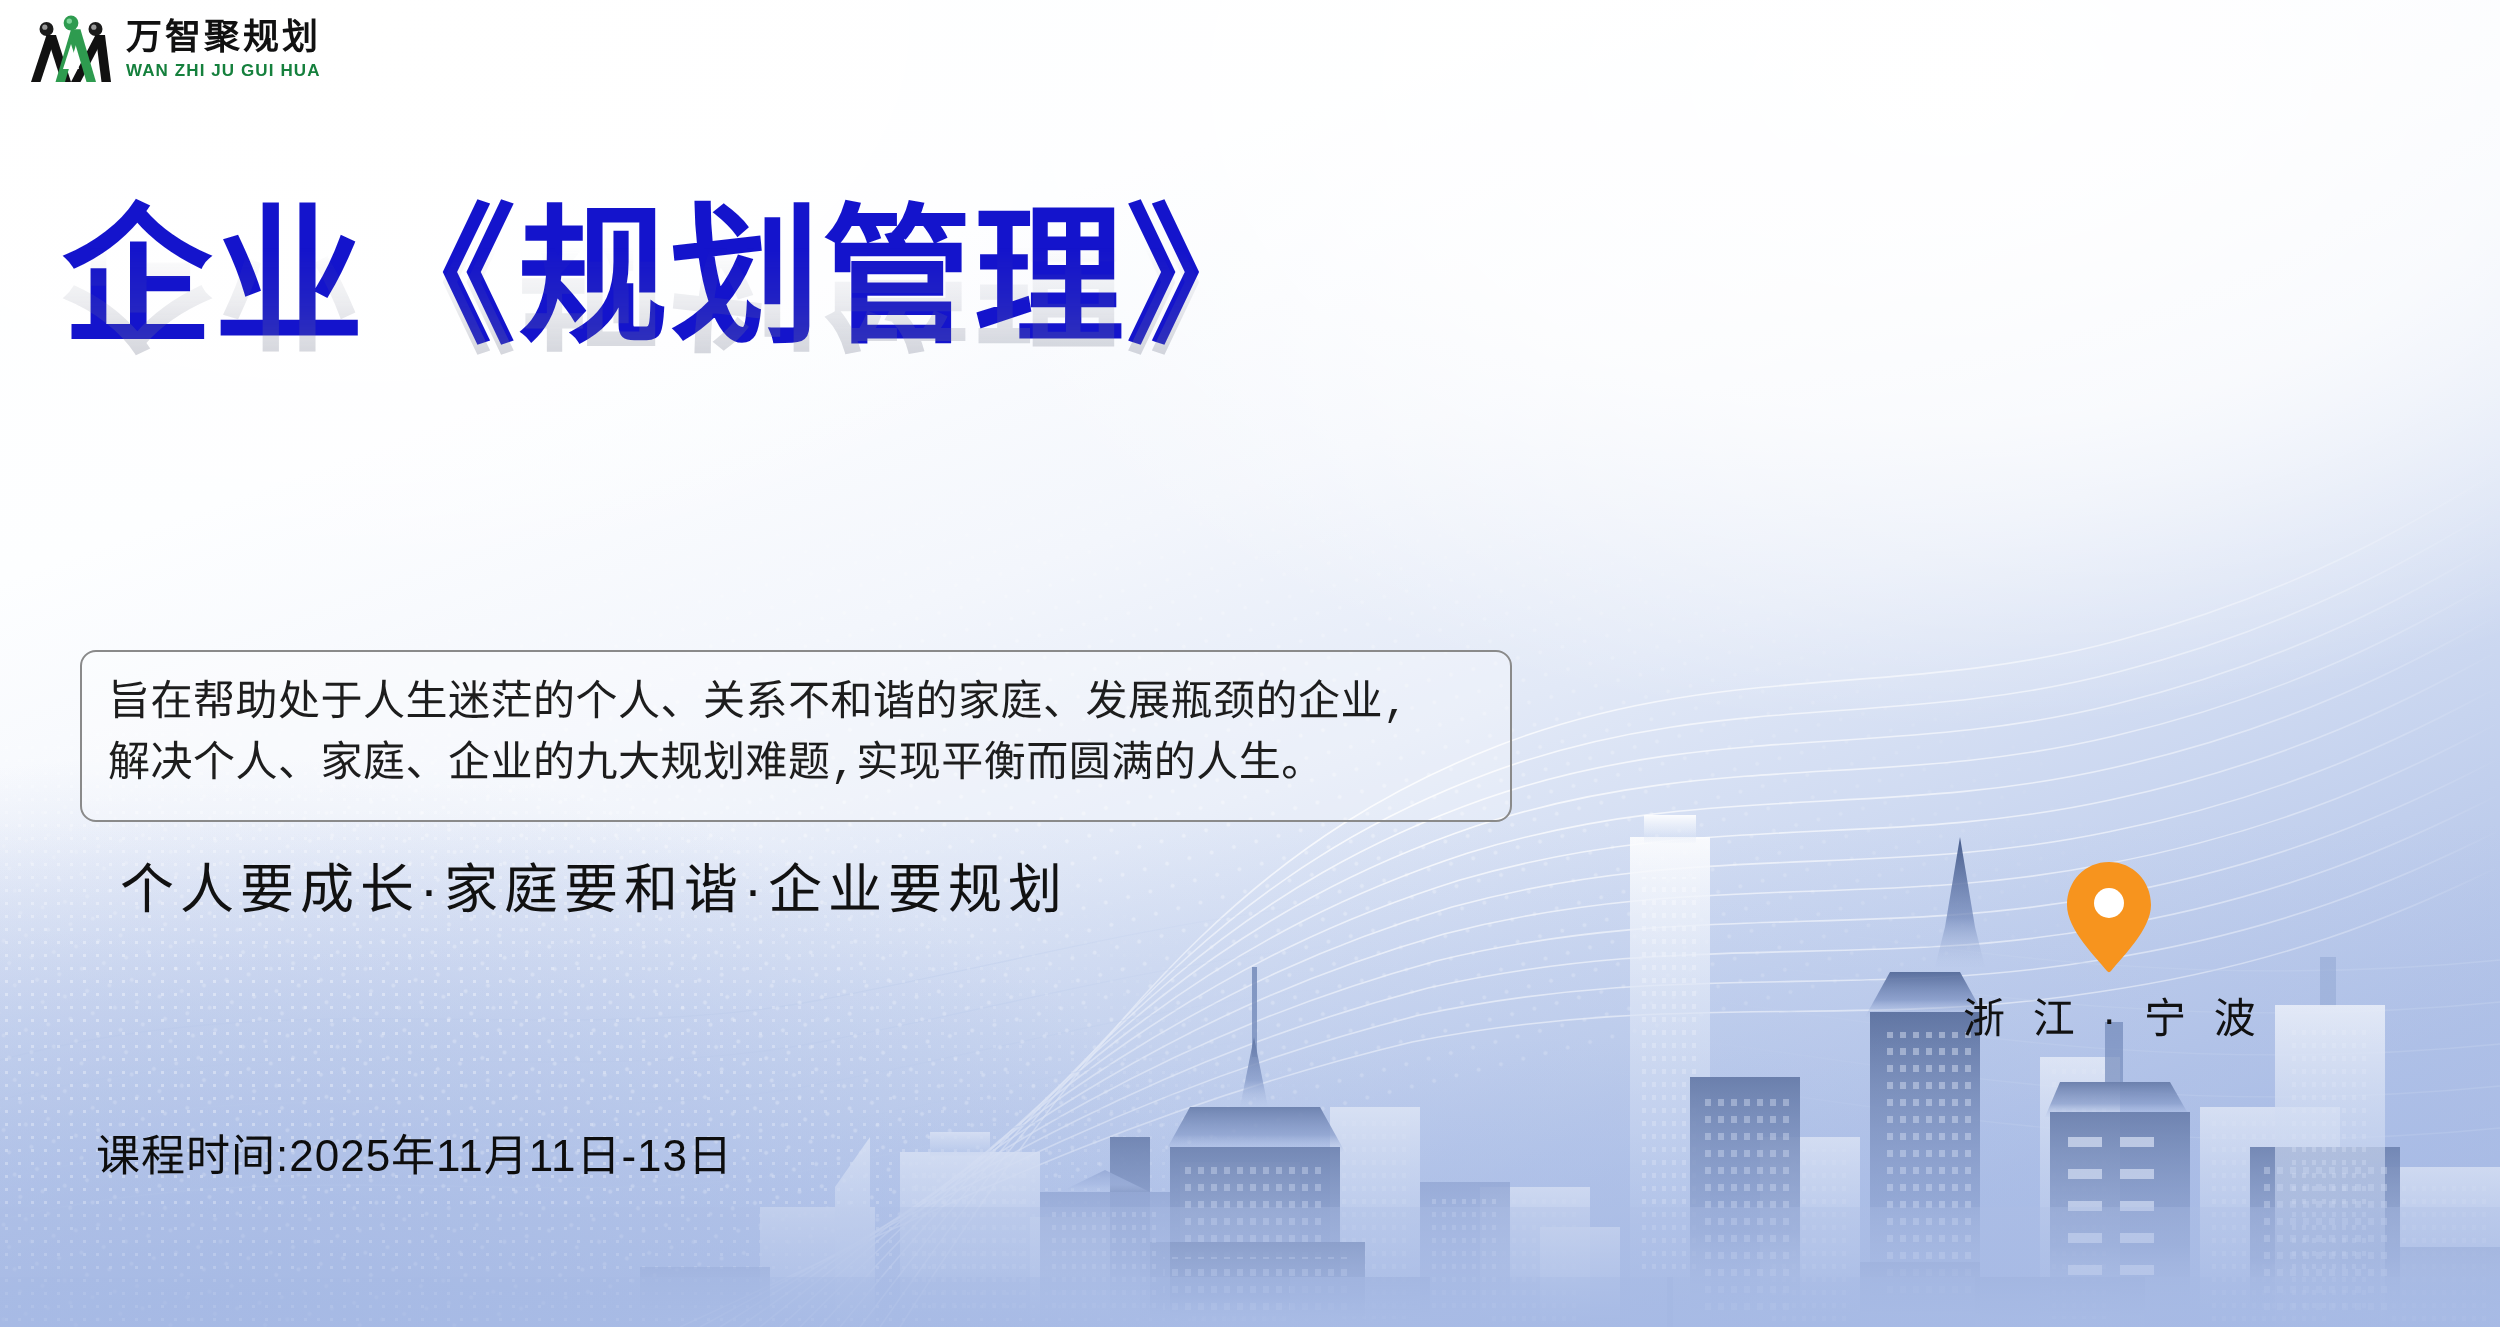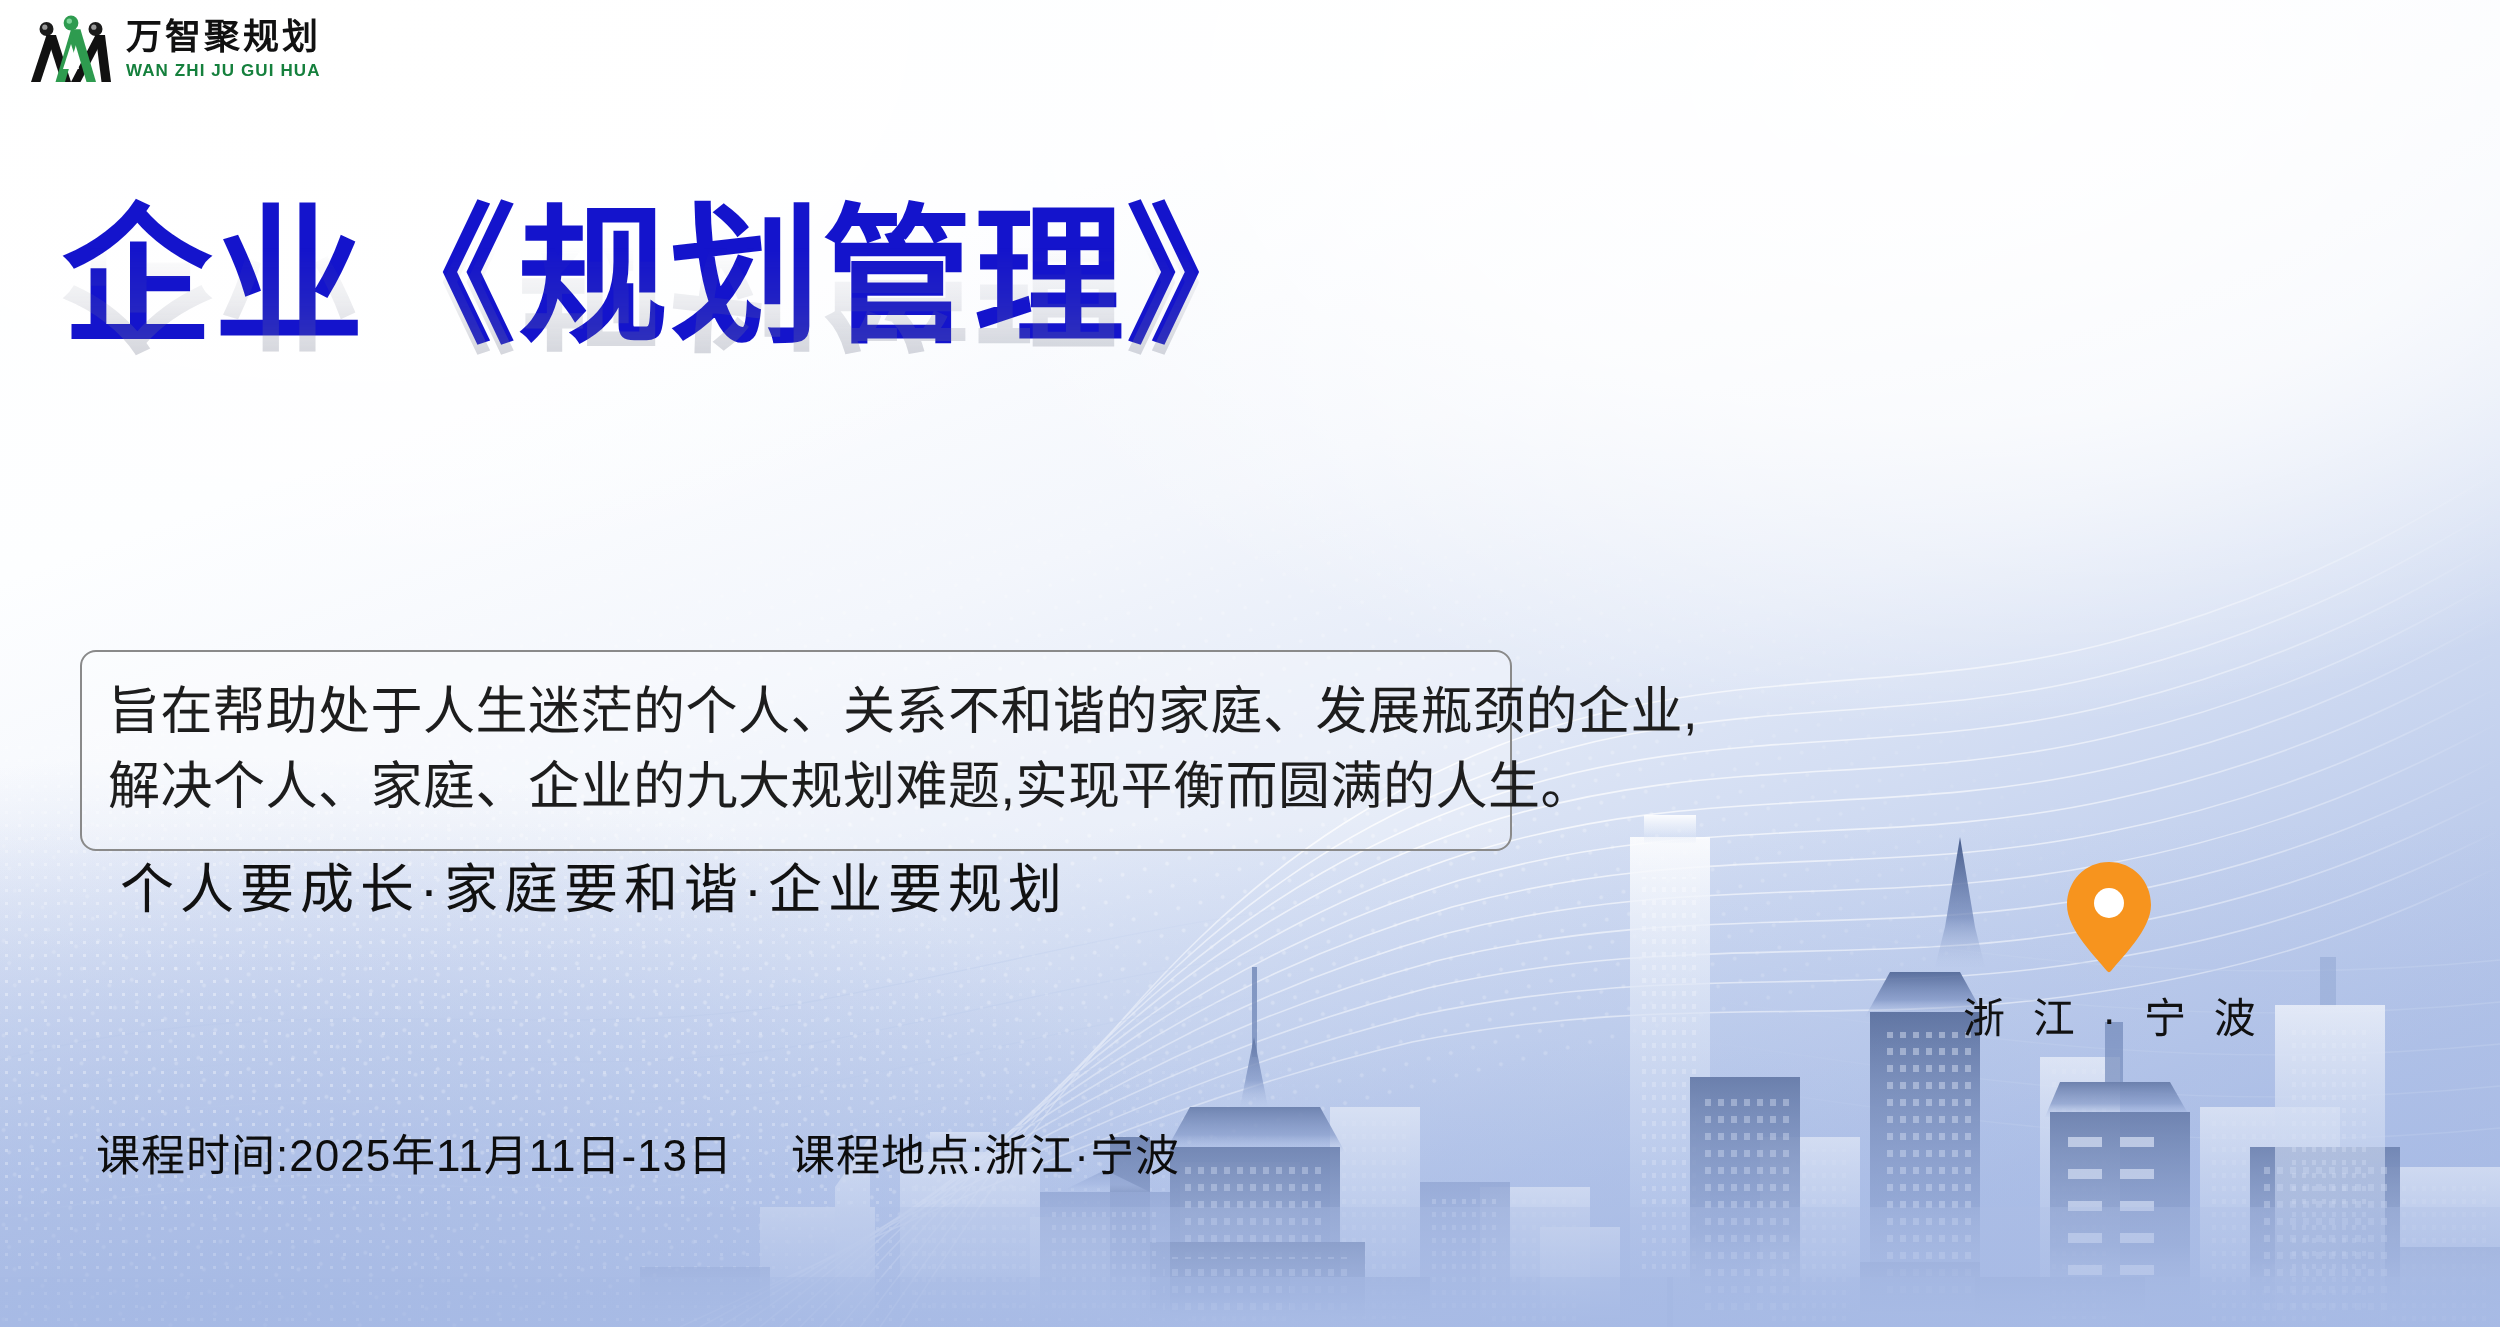--- a/index.html
+++ b/index.html
@@ -142,22 +142,22 @@
   .desc-box {
     position: absolute; left: 80px; top: 650px;
     width: 1432px;
     box-sizing: border-box;
     padding: 22px 26px 24px 26px;
     border: 2px solid #8a8a8a;
     border-radius: 16px;
     background: rgba(255,255,255,0.28);
   }
   .desc-line {
-    font-family: Liberation Sans, sans-serif;
-    font-size: 52px;
+    font-family: Liberation Mono, monospace;
+    font-size: 42px;
     color: #1d1d1d;
     line-height: 1.45;
     letter-spacing: 0.5px;
     white-space: nowrap;
   }
 
   
   .slogan {
     position: absolute; left: 120px; top: 845px;
     font-family: "Liberation Sans", "DejaVu Sans", sans-serif;
@@ -422,16 +422,15 @@
   <div class="location">
     <svg class="pin" viewBox="0 0 92 114" aria-hidden="true">
       <path d="M46 2 C22 2 4 21 4 45 C4 70 34 98 44 111 C45 112.5 47 112.5 48 111 C58 98 88 70 88 45 C88 21 70 2 46 2 Z" fill="#F7941E"></path>
       <circle cx="46" cy="43" r="15" fill="#ffffff"></circle>
     </svg>
     <div class="location-name">浙 江 · 宁 波</div>
   </div>
 
   <div class="meta">
     <div class="meta-line">课程时间:2025年11月11日-13日</div>
-    <div class="meta-line">课程地点:浙江·宁波</div>
   </div>
 
 </div>
 
 </body></html>

